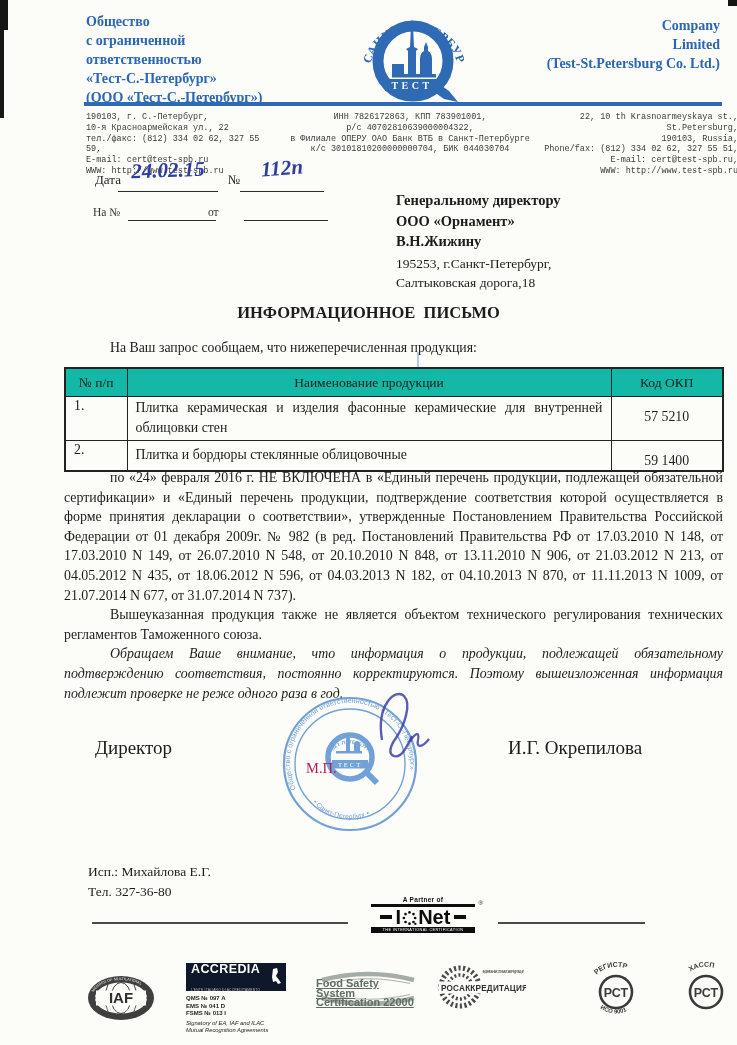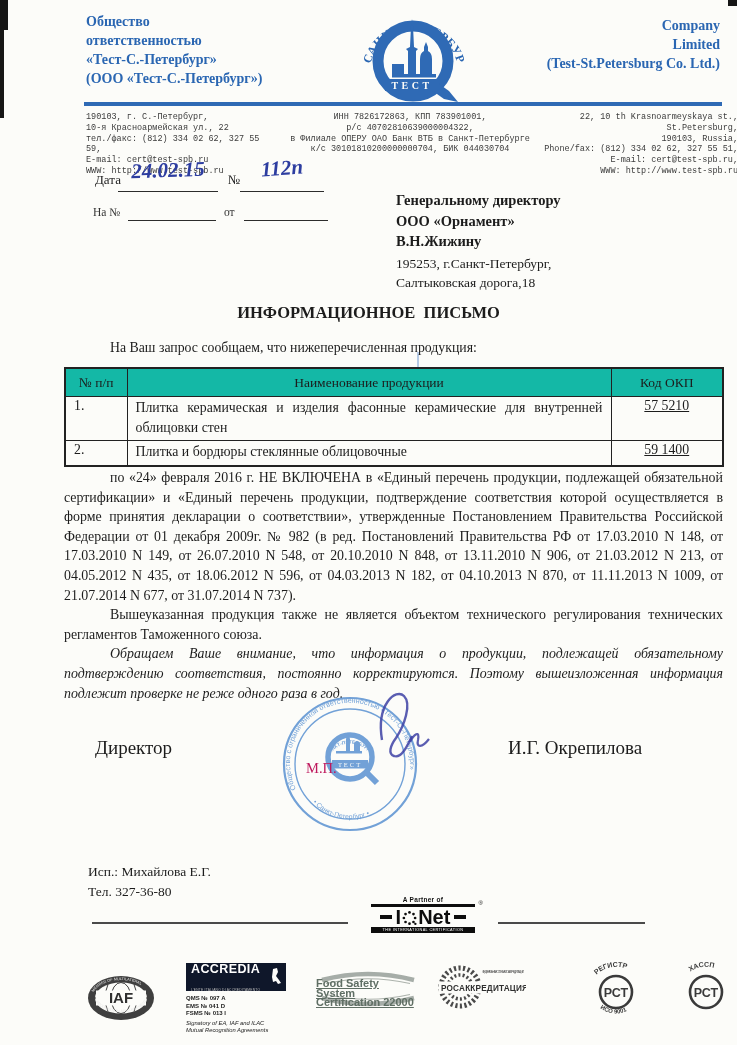--- a/index.html
+++ b/index.html
@@ -24,21 +24,21 @@
   .rcp-addr{left:396px;top:254px;font-size:13.5px;line-height:19px;}
   
   .title{left:0;top:303px;width:737px;text-align:center;font-size:16.5px;font-weight:bold;white-space:pre;}
   .intro{left:64px;top:340px;width:658px;font-size:13.8px;text-indent:46px;}
   table.prod{position:absolute;left:64px;top:367px;width:658px;border-collapse:collapse;table-layout:fixed;
              border:2px solid #222;font-size:13.8px;}
   table.prod th,table.prod td{border:1.6px solid #222;}
   table.prod th{background:#14b8a6;font-weight:normal;font-size:13.5px;height:25px;}
   td.c-num{padding:1px 4px 1px 8px;vertical-align:top;}
   td.c-name{padding:1px 8px 3px 8px;text-align:justify;line-height:19.5px;}
-  td.c-code{text-align:center;vertical-align:top;padding-top:1px;text-decoration:underline;}
+  td.c-code{text-align:center;vertical-align:top;padding-top:12px;}
   .bodytext{left:64px;top:468px;width:659px;font-size:13.9px;line-height:19.6px;text-align:justify;}
   .bodytext p{margin:0;text-indent:46px;}
   .bodytext p.it{font-style:italic;}
   
   .signlbl{font-size:19px;}
   
   .exec{left:88px;font-size:13.5px;}
   .divline{left:92px;top:922px;width:553px;height:1.6px;background:#4a4a4a;}
   .iqnet{left:348px;top:896px;width:150px;text-align:center;background:#fcfcf9;
          font-family:"Liberation Sans",sans-serif;}
@@ -67,20 +67,21 @@
 
 <div class="page">
 
   <div class="abs art" style="left:0;top:0;width:8px;height:30px;"></div>
   <div class="abs art" style="left:0;top:30px;width:4px;height:88px;"></div>
   <div class="abs art" style="left:728px;top:0;width:9px;height:6px;"></div>
   <div class="abs" style="left:417px;top:352px;width:2px;height:24px;background:#7aa0d6;opacity:.55;"></div>
 
   <div class="abs lh-ru">
     <div>Общество</div>
+    <div>с ограниченной</div>
     <div>ответственностью</div>
     <div>«Тест-С.-Петербург»</div>
     <div>(ООО «Тест-С.-Петербург»)</div>
   </div>
 
   <div class="abs" style="left:356px;top:4px;width:118px;height:100px;">
     <svg width="118" height="100" viewBox="0 0 118 100">
       <defs>
           <path id="arcTopLogo" d="M 14,62 A 45,45 0 0 1 102,62"></path>
         </defs>
@@ -130,21 +131,21 @@
 
   <div class="abs lbl" style="left:95px;top:172px;">Дата</div>
   <div class="abs hand" style="left:118px;top:158px;width:100px;transform:rotate(-2deg);">24.02.15</div>
   <div class="abs uline" style="left:118px;top:191px;width:100px;"></div>
   <div class="abs lbl" style="left:228px;top:172px;">№</div>
   <div class="abs hand" style="left:242px;top:156px;width:80px;transform:rotate(-4deg);">112п</div>
   <div class="abs uline" style="left:240px;top:191px;width:84px;"></div>
 
   <div class="abs lbl-sm" style="left:93px;top:206px;">На №</div>
   <div class="abs uline" style="left:128px;top:220px;width:88px;"></div>
-  <div class="abs lbl-sm" style="left:224px;top:206px;">от</div>
+  <div class="abs lbl-sm" style="left:208px;top:206px;">от</div>
   <div class="abs uline" style="left:244px;top:220px;width:84px;"></div>
 
   <div class="abs rcp-bold">
     <div>Генеральному директору</div>
     <div>ООО «Орнамент»</div>
     <div>В.Н.Жижину</div>
   </div>
   <div class="abs rcp-addr">
     <div>195253, г.Санкт-Петербург,</div>
     <div>Салтыковская дорога,18</div>

